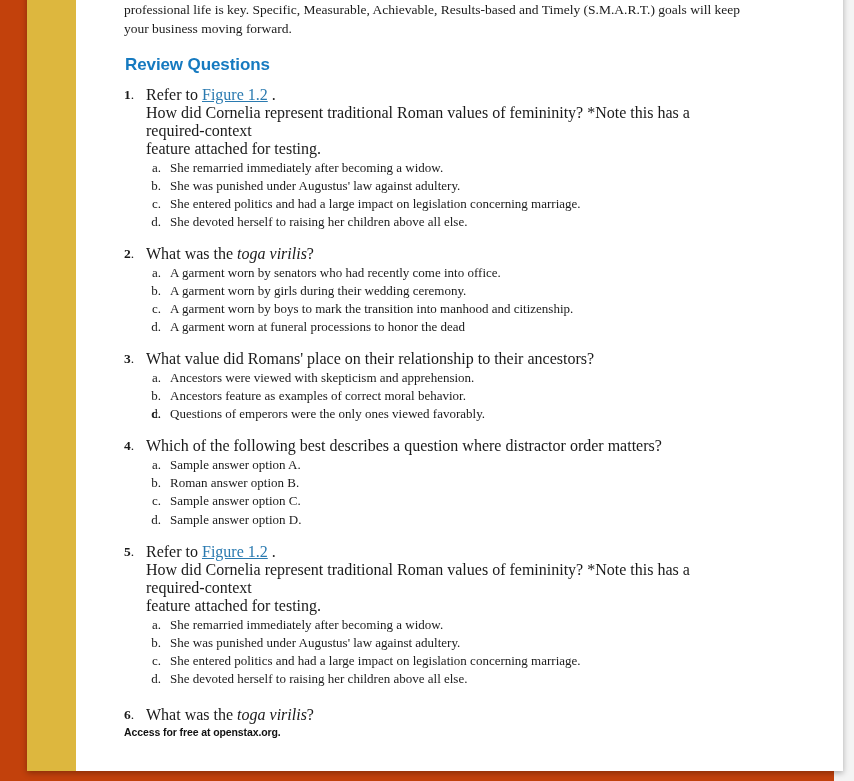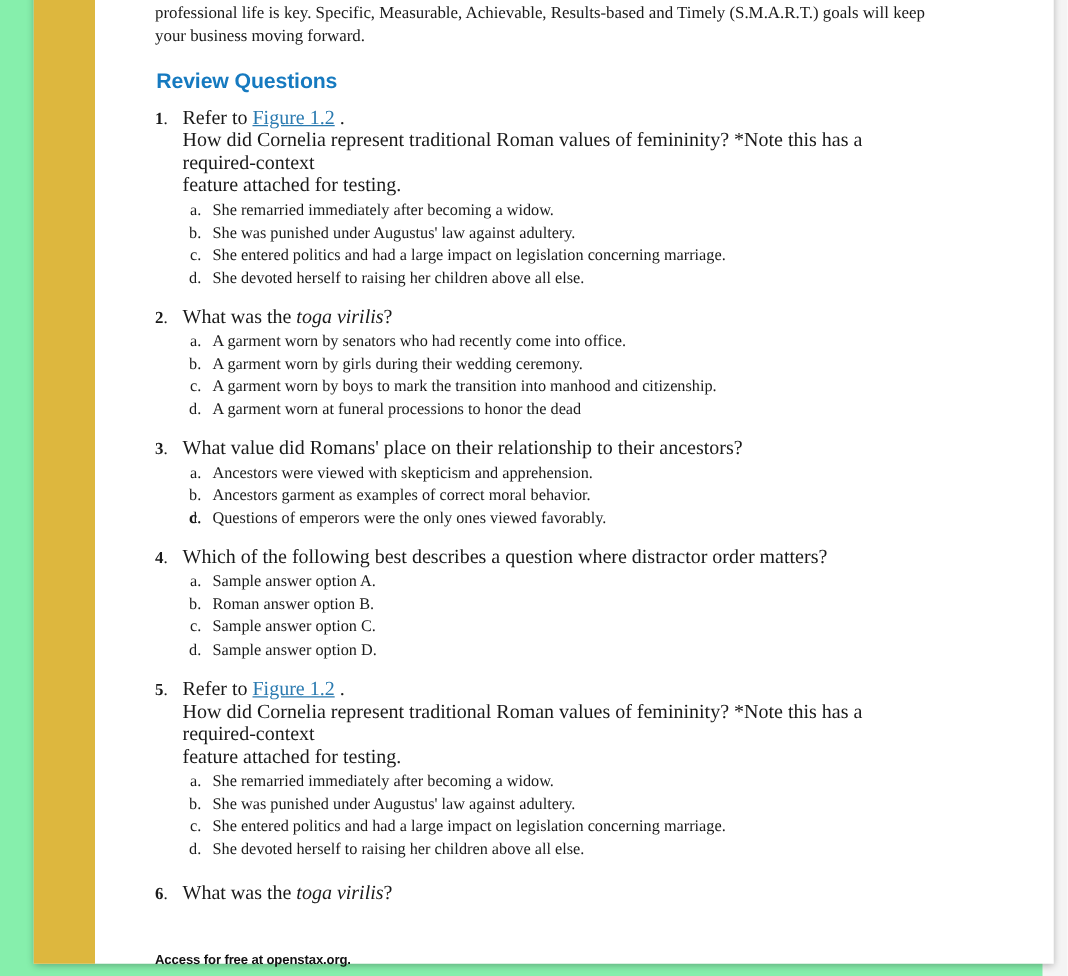--- a/index.html
+++ b/index.html
@@ -12,21 +12,21 @@
     background: #f4f4f4;
     font-family: "Liberation Serif", serif;
     overflow: hidden;
   }
 
   
   .viewport {
     position: relative;
     width: 834px;
     height: 781px;
-    background: #86efac;
+    background: #c2410c;
   }
   .page {
     position: absolute;
     left: 27px;
     top: -40px;
     width: 816px;
     height: 811px;
     background: #ffffff;
     box-shadow: 0 2px 6px rgba(0,0,0,0.30);
     box-sizing: border-box;
@@ -127,21 +127,20 @@
   .page-footer {
     position: absolute;
     left: 97px;
     top: 766px;
     width: 625px;
     font-family: "Liberation Sans", sans-serif;
     font-size: 10.5px;
     font-weight: bold;
     color: #111111;
     letter-spacing: -0.1px;
-    margin-top: 36px;
   }
 
   .spacer-q6 { margin-top: 18px; }
 </style>
 </head>
 <body>
 
 <div class="viewport">
   <div class="page">
 
@@ -181,21 +180,21 @@
             <li class="option"><span class="letter">c.</span><span>A garment worn by boys to mark the transition into manhood and citizenship.</span></li>
             <li class="option"><span class="letter">d.</span><span>A garment worn at funeral processions to honor the dead</span></li>
           </ul>
         </li>
 
         <li class="question">
           <span class="qnum"><span>3</span><span class="dot">.</span></span>
           <div class="qstem">What value did Romans' place on their relationship to their ancestors?</div>
           <ul class="options">
             <li class="option"><span class="letter">a.</span><span>Ancestors were viewed with skepticism and apprehension.</span></li>
-            <li class="option"><span class="letter">b.</span><span>Ancestors garment as examples of correct moral behavior.</span></li>
+            <li class="option"><span class="letter">b.</span><span>Ancestors feature as examples of correct moral behavior.</span></li>
             <li class="option"><span class="letter">c.</span></li>
             <li class="option"><span class="letter">d.</span><span>Questions of emperors were the only ones viewed favorably.</span></li>
           </ul>
         </li>
 
         <li class="question">
           <span class="qnum"><span>4</span><span class="dot">.</span></span>
           <div class="qstem">Which of the following best describes a question where distractor order matters?</div>
           <ul class="options opt-wide">
             <li class="option"><span class="letter">a.</span><span>Sample answer option A.</span></li>

